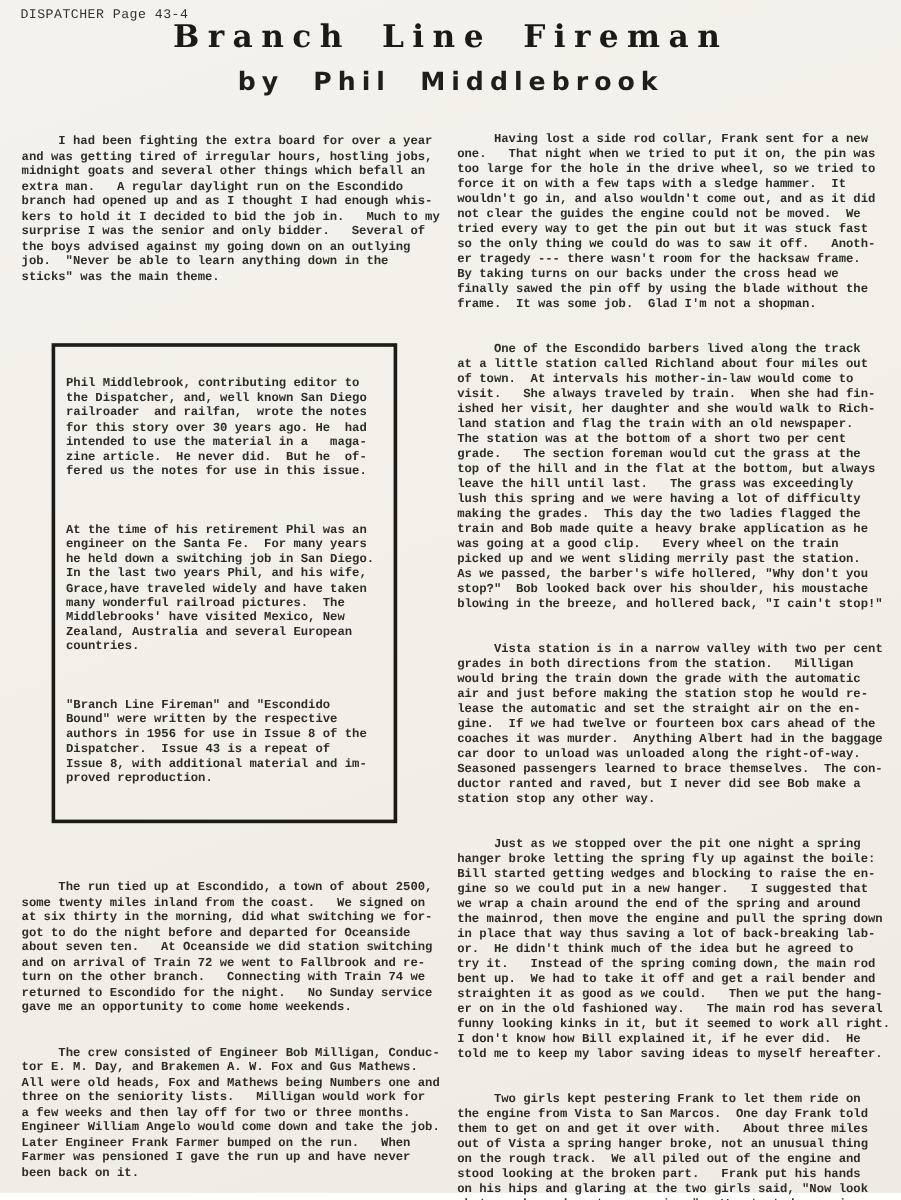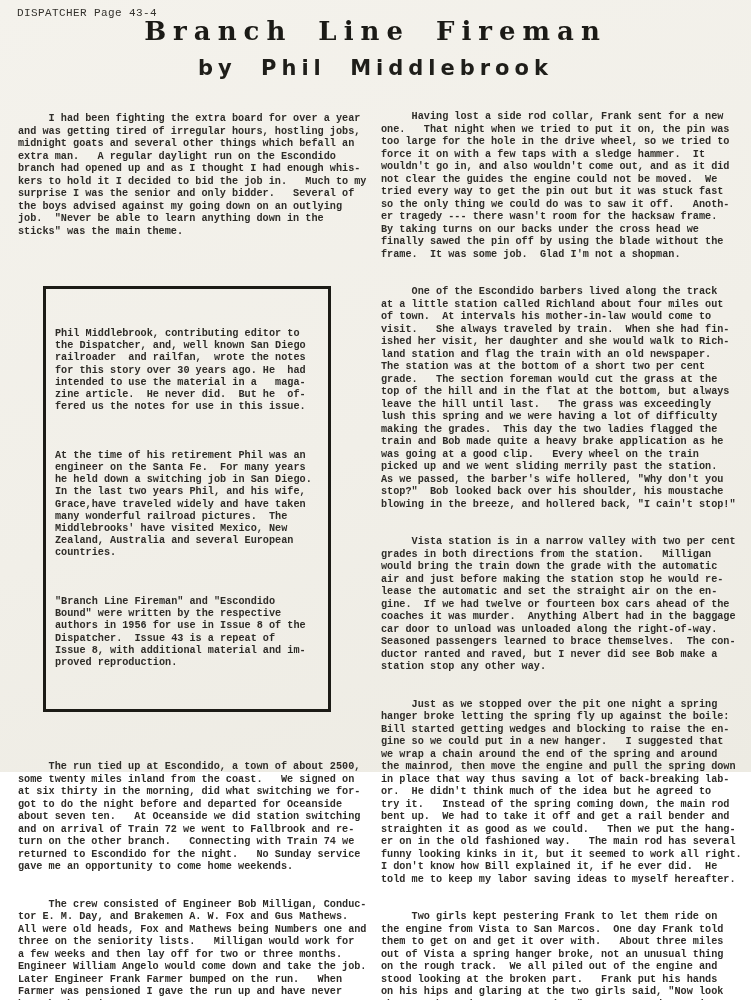--- a/index.html
+++ b/index.html
@@ -1,18 +1,18 @@
 <!DOCTYPE html>
 <html><head>
 <meta charset="utf-8">
 <style>
   html,body{margin:0;padding:0;}
   body{width:751px;height:1000px;overflow:hidden;}
   .page{
-    position:relative;width:751px;height:772px;
+    position:relative;width:751px;height:994px;
     background:linear-gradient(160deg,#f4f2ec 0%,#f1efe8 55%,#edebe3 100%);
     font-family:"Liberation Mono",monospace;
     color:#2e2c28;
   }
   .header-label{
     position:absolute;left:17px;top:7px;
     font-size:11px;letter-spacing:0.4px;color:#34322d;
   }
   .title{
     position:absolute;left:0;right:0;top:16px;margin:0;
@@ -33,21 +33,21 @@
     font-size:10.2px;line-height:12.5px;
     white-space:pre-wrap;
   }
   .col p{margin:0;white-space:pre-wrap;font-weight:bold;}
   .col-left{left:18px;top:88px;width:358px;}
   .col-right{left:381px;top:86px;width:366px;}
   .sidebar-box{
     box-sizing:border-box;
     margin:10px 0 12px 25px;width:288px;
     border:3px solid #1c1b16;
-    padding:15px 9px;
+    padding:2px 9px;
     line-height:12.2px;
   }
   .sidebar-box p{margin:0 0 12px;}
   .sidebar-box p:last-child{margin-bottom:0;}
 </style>
 </head>
 <body>
 
 <div class="page">
 

